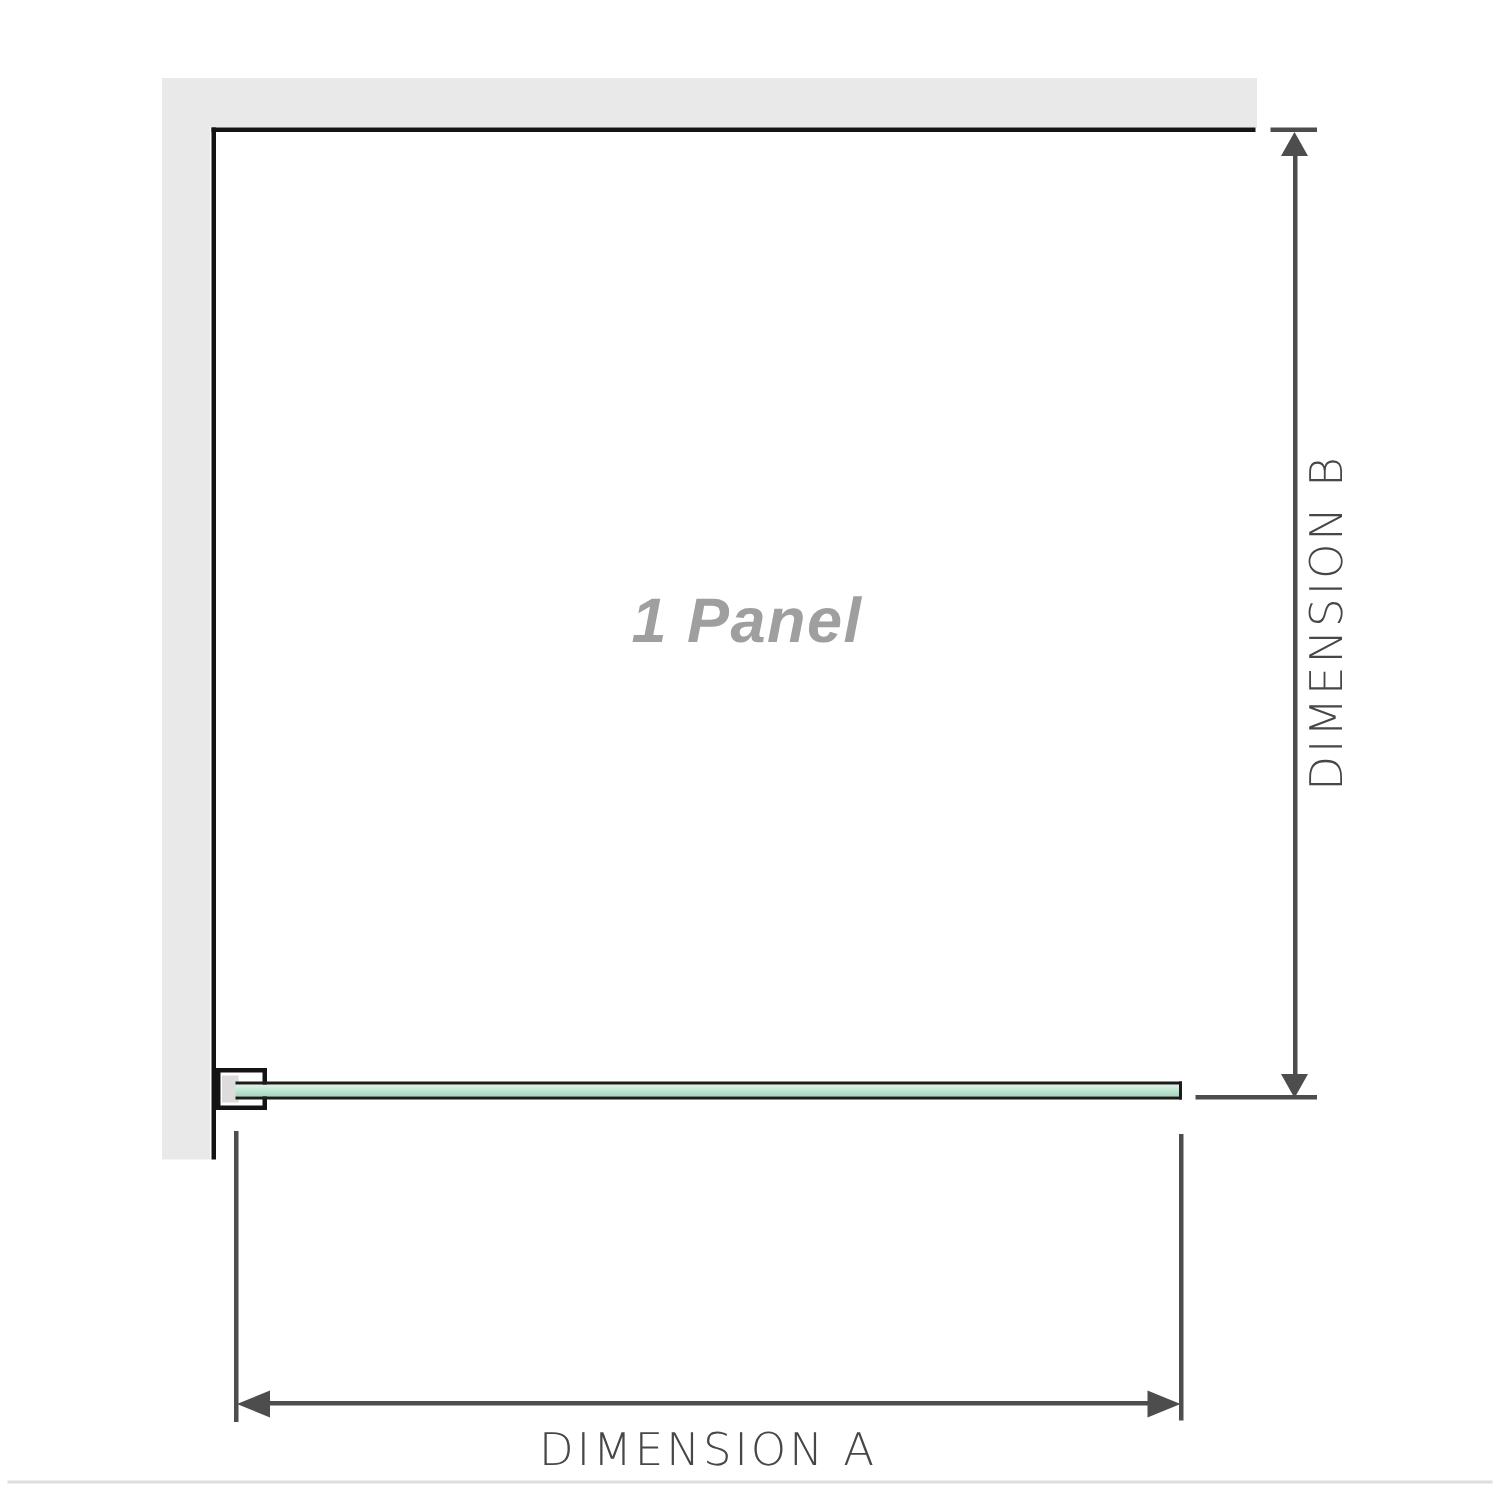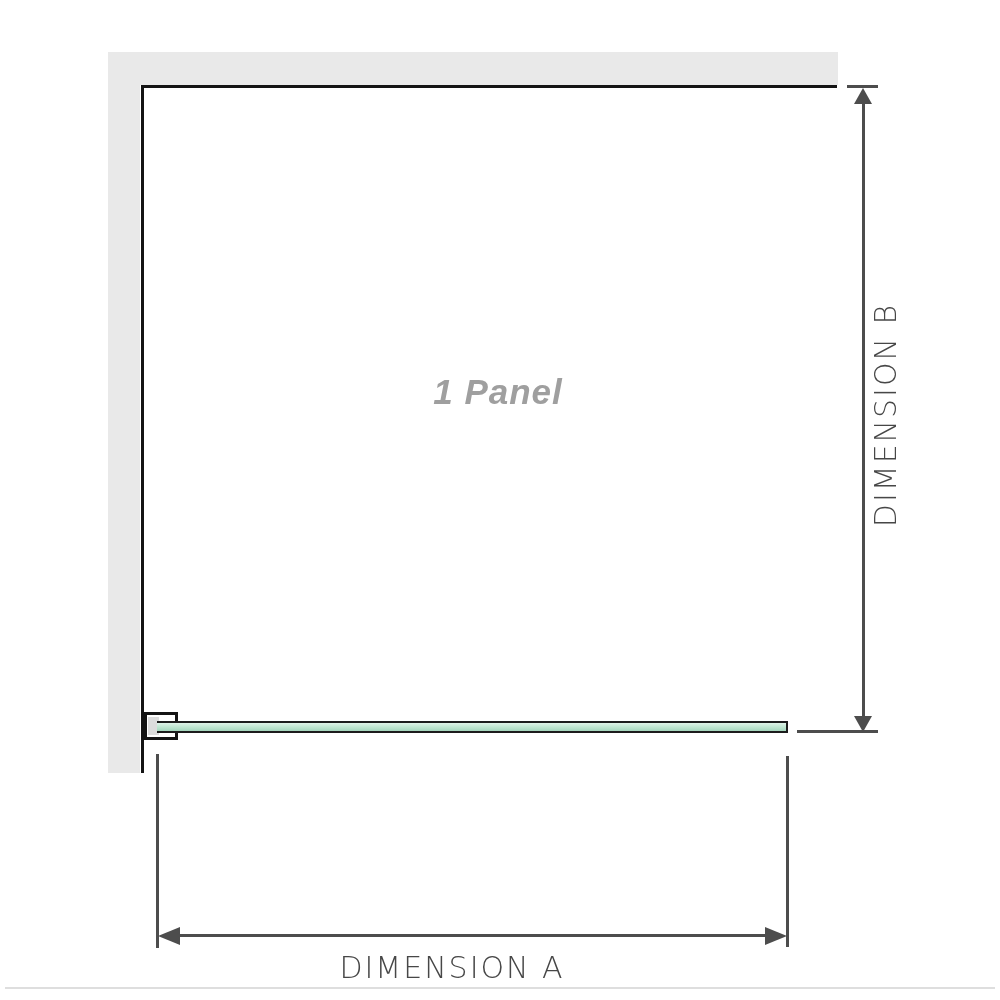--- a/index.html
+++ b/index.html
@@ -63,26 +63,26 @@
     border-top: 9px solid transparent; border-bottom: 9px solid transparent;
     border-left: 22px solid var(--dimension-line, #4d4d4d);
   }
 
   
   .dim-label {
     color: var(--dimension-text, #474747);
     font-family: "DejaVu Sans", "Liberation Sans", sans-serif;
     font-weight: 200; font-size: 30px; letter-spacing: 2px; white-space: nowrap;
   }
-  .dima-label { left: 452px; top: 967px; transform: translate(-50%, -50%); }
+  .dima-label { left: 472px; top: 967px; transform: translate(-50%, -50%); }
   .dimb-label { left: 885px; top: 415px; transform: translate(-50%, -50%) rotate(-90deg); }
   .panel-label {
-    left: 498px; top: 392px; transform: translate(-50%, -50%);
+    left: 498px; top: 414px; transform: translate(-50%, -50%);
     color: var(--panel-label-color, #9f9f9f);
-    font-size: 35px; font-style: italic; font-weight: 700; letter-spacing: 1px;
+    font-size: 42px; font-style: italic; font-weight: 700; letter-spacing: 1px;
     white-space: nowrap;
   }
   .separator { left: 5px; top: 987px; width: 990px; height: 2px; background: var(--separator, #dedede); }
 </style>
 </head>
 <body>
 
 <div class="canvas">
 
   <div class="abs wall wall-top"></div>

